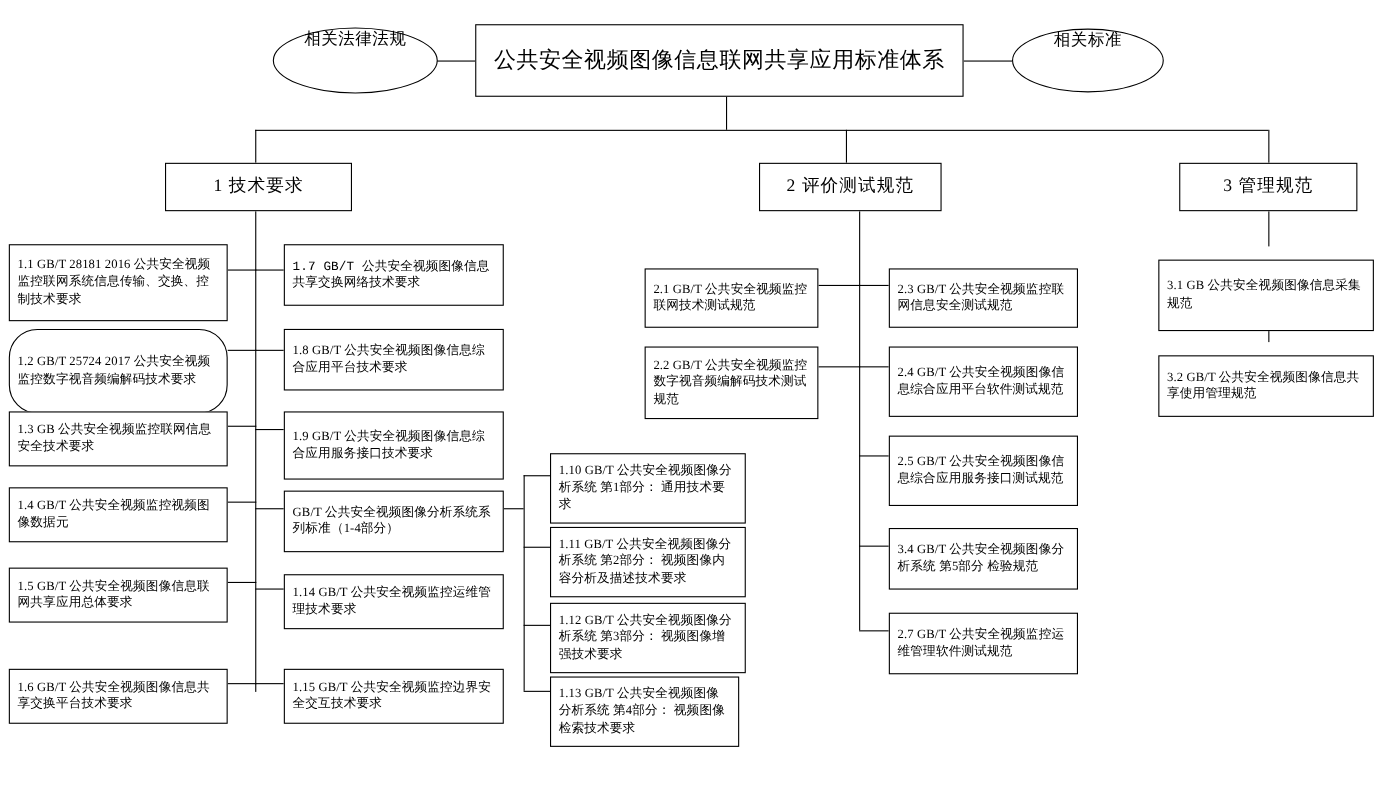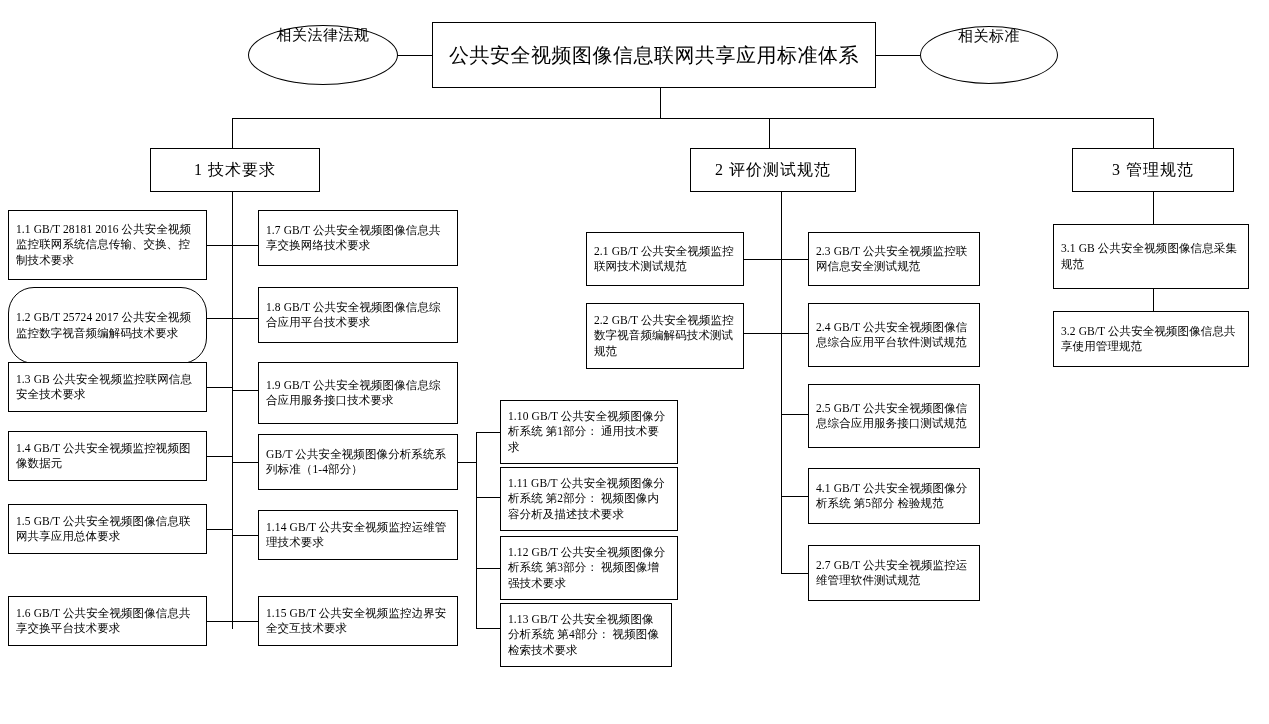--- a/index.html
+++ b/index.html
@@ -61,20 +61,21 @@
     justify-content: center;
     text-align: center;
   }
   .cat .txt {
     font-size: 16px;
     letter-spacing: 1px;
   }
   
   .leaf {
     padding: 4px 7px;
+    margin-top: 12px;
   }
   .leaf .txt {
     font-size: 11.5px;
     text-align: left;
     letter-spacing: 0.1px;
   }
   
   .ln {
     position: absolute;
     background: #000000;
@@ -170,21 +171,21 @@
   <div class="node leaf" style="left:8px; top:431px; width:199px; height:50px;">
     <span class="txt">1.4 GB/T 公共安全视频监控视频图像数据元</span>
   </div>
   <div class="node leaf" style="left:8px; top:504px; width:199px; height:50px;">
     <span class="txt">1.5 GB/T 公共安全视频图像信息联网共享应用总体要求</span>
   </div>
   <div class="node leaf" style="left:8px; top:596px; width:199px; height:50px;">
     <span class="txt">1.6 GB/T 公共安全视频图像信息共享交换平台技术要求</span>
   </div>
 
-  <div class="node leaf" style="left:258px; top:210px; width:200px; height:56px;">
+  <div class="node leaf" style="left:258px; top:210px; width:200px; height:56px;font-family:Liberation Mono, monospace;">
     <span class="txt">1.7 GB/T 公共安全视频图像信息共享交换网络技术要求</span>
   </div>
   <div class="node leaf" style="left:258px; top:287px; width:200px; height:56px;">
     <span class="txt">1.8 GB/T 公共安全视频图像信息综合应用平台技术要求</span>
   </div>
   <div class="node leaf" style="left:258px; top:362px; width:200px; height:62px;">
     <span class="txt">1.9 GB/T 公共安全视频图像信息综合应用服务接口技术要求</span>
   </div>
   <div class="node leaf" style="left:258px; top:434px; width:200px; height:56px;">
     <span class="txt">GB/T 公共安全视频图像分析系统系列标准（1-4部分）</span>
@@ -219,21 +220,21 @@
   <div class="node leaf" style="left:808px; top:232px; width:172px; height:54px;">
     <span class="txt">2.3 GB/T 公共安全视频监控联网信息安全测试规范</span>
   </div>
   <div class="node leaf" style="left:808px; top:303px; width:172px; height:64px;">
     <span class="txt">2.4 GB/T 公共安全视频图像信息综合应用平台软件测试规范</span>
   </div>
   <div class="node leaf" style="left:808px; top:384px; width:172px; height:64px;">
     <span class="txt">2.5 GB/T 公共安全视频图像信息综合应用服务接口测试规范</span>
   </div>
   <div class="node leaf" style="left:808px; top:468px; width:172px; height:56px;">
-    <span class="txt">4.1 GB/T 公共安全视频图像分析系统 第5部分 检验规范</span>
+    <span class="txt">3.4 GB/T 公共安全视频图像分析系统 第5部分 检验规范</span>
   </div>
   <div class="node leaf" style="left:808px; top:545px; width:172px; height:56px;">
     <span class="txt">2.7 GB/T 公共安全视频监控运维管理软件测试规范</span>
   </div>
 
   <div class="node leaf" style="left:1053px; top:224px; width:196px; height:65px;">
     <span class="txt">3.1 GB 公共安全视频图像信息采集规范</span>
   </div>
   <div class="node leaf" style="left:1053px; top:311px; width:196px; height:56px;">
     <span class="txt">3.2 GB/T 公共安全视频图像信息共享使用管理规范</span>

